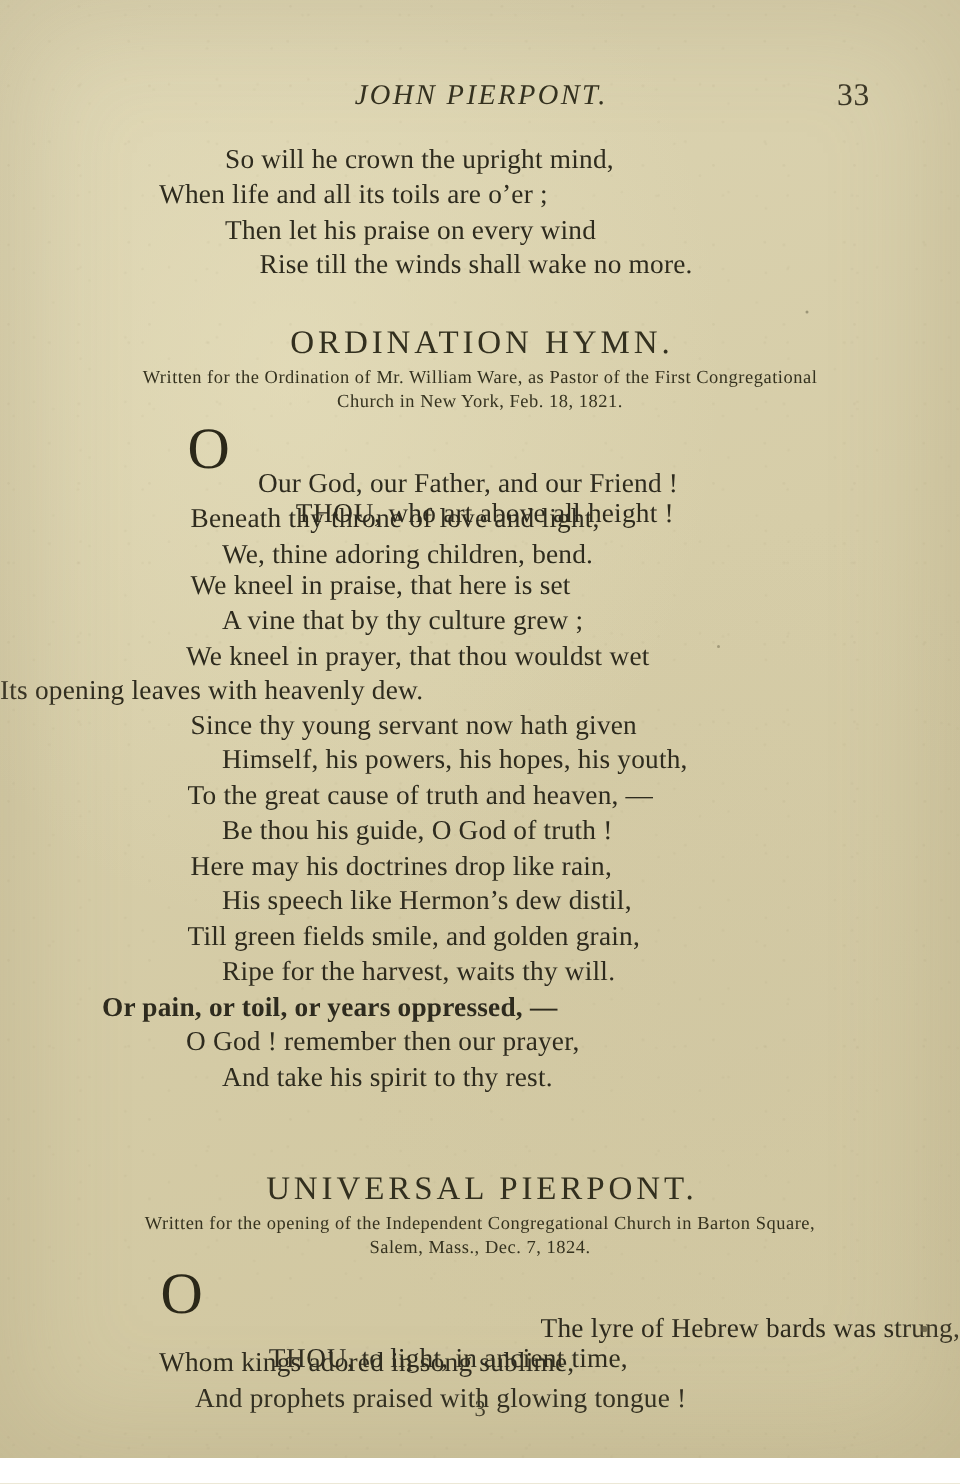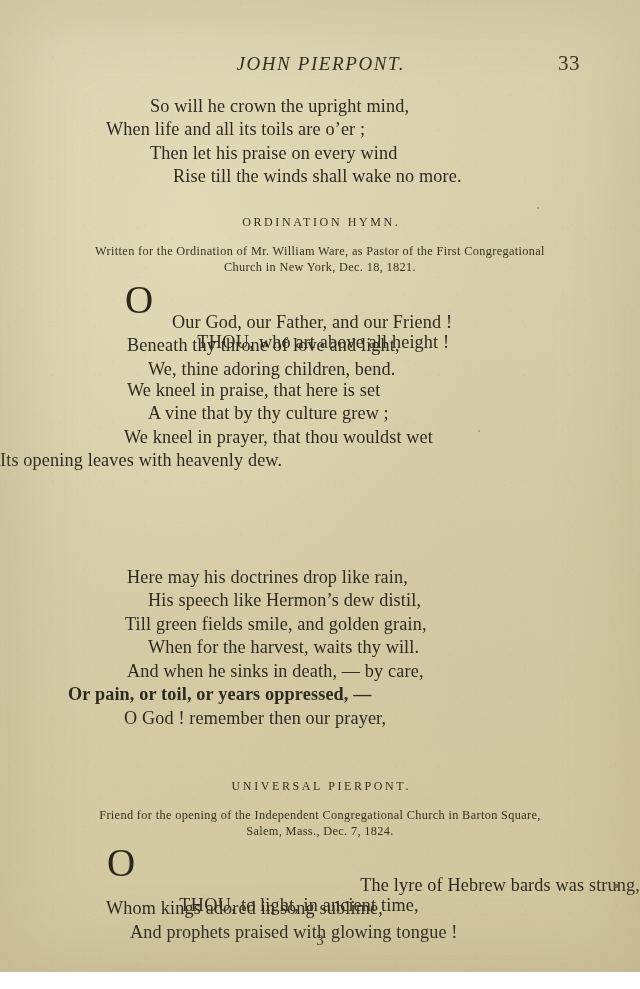--- a/index.html
+++ b/index.html
@@ -79,21 +79,21 @@
     font-size: 18.2px;
     line-height: 23.4px;
     color: #2e2b1e;
     white-space: pre;
     letter-spacing: 0.15px;
   }
 
   
   .sec-title {
     text-align: center;
-    font-size: 12px;
+    font-size: 22px;
     letter-spacing: 2.6px;
     color: #33301f;
     text-indent: 2.6px;
   }
   .sec-note {
     text-align: center;
     font-size: 12.3px;
     line-height: 16.4px;
     color: #35321f;
     letter-spacing: 0.35px;
@@ -140,59 +140,65 @@
     <div class="vline" style="padding-left:106px;">When life and all its toils are o’er ;</div>
     <div class="vline" style="padding-left:150px;">Then let his praise on every wind</div>
     <div class="vline" style="padding-left:173px;">Rise till the winds shall wake no more.</div>
   </div>
 
   <div class="block" style="top:215px;">
     <div class="sec-title">ORDINATION  HYMN.</div>
   </div>
   <div class="block" style="top:243px;">
     <div class="sec-note wide">Written for the Ordination of Mr. William Ware, as Pastor of the First Congregational</div>
-    <div class="sec-note">Church in New York, Dec. 18, 1821.</div>
+    <div class="sec-note">Church in New York, Feb. 18, 1821.</div>
   </div>
 
   <div class="block" style="top:284px;">
     <div class="vline dropline" style="padding-left:125px; height:27px;">
       <span class="dropcap" style="left:125px; top:-4px;">O</span>
       <span style="display:inline-block; width:44px;"></span><span class="smallcaps">THOU,</span><span> </span><span>who art above all height !</span>
     </div>
     <div class="vline" style="padding-left:172px;">Our God, our Father, and our Friend !</div>
     <div class="vline" style="padding-left:127px;">Beneath thy throne of love and light,</div>
     <div class="vline" style="padding-left:148px;">We, thine adoring children, bend.</div>
   </div>
 
   <div class="block" style="top:379px;">
     <div class="vline" style="padding-left:127px;">We kneel in praise, that here is set</div>
     <div class="vline" style="padding-left:148px;">A vine that by thy culture grew ;</div>
     <div class="vline" style="padding-left:124px;">We kneel in prayer, that thou wouldst wet</div>
     <div class="vline" style="">Its opening leaves with heavenly dew.</div>
   </div>
 
+  <div class="block" style="top:472px;">
+    <div class="vline" style="padding-left:127px;">Since thy young servant now hath given</div>
+    <div class="vline" style="padding-left:148px;">Himself, his powers, his hopes, his youth,</div>
+    <div class="vline" style="padding-left:125px;">To the great cause of truth and heaven, —</div>
+    <div class="vline" style="padding-left:148px;">Be thou his guide, O God of truth !</div>
+  </div>
 
   <div class="block" style="top:566px;">
     <div class="vline" style="padding-left:127px;">Here may his doctrines drop like rain,</div>
     <div class="vline" style="padding-left:148px;">His speech like Hermon’s dew distil,</div>
     <div class="vline" style="padding-left:125px;">Till green fields smile, and golden grain,</div>
-    <div class="vline" style="padding-left:148px;">When for the harvest, waits thy will.</div>
+    <div class="vline" style="padding-left:148px;">Ripe for the harvest, waits thy will.</div>
   </div>
 
   <div class="block" style="top:660px;">
-    <div class="vline" style="padding-left:127px;">And when he sinks in death, — by care,</div>
     <div class="vline" style="padding-left:68px;font-weight:bold;">Or pain, or toil, or years oppressed, —</div>
     <div class="vline" style="padding-left:124px;">O God ! remember then our prayer,</div>
+    <div class="vline" style="padding-left:148px;">And take his spirit to thy rest.</div>
   </div>
 
   <div class="block" style="top:779px;">
     <div class="sec-title">UNIVERSAL  PIERPONT.</div>
   </div>
   <div class="block" style="top:807px;">
-    <div class="sec-note wide">Friend for the opening of the Independent Congregational Church in Barton Square,</div>
+    <div class="sec-note wide">Written for the opening of the Independent Congregational Church in Barton Square,</div>
     <div class="sec-note">Salem, Mass., Dec. 7, 1824.</div>
   </div>
 
   <div class="block" style="top:847px;">
     <div class="vline dropline" style="padding-left:107px; height:27px;">
       <span class="dropcap" style="left:107px; top:-4px;">O</span>
       <span style="display:inline-block; width:44px;"></span><span class="smallcaps">THOU,</span><span> </span><span>to light, in ancient time,</span>
     </div>
     <div class="vline" style="padding-left:157px;text-align:right;">The lyre of Hebrew bards was strung,</div>
     <div class="vline" style="padding-left:106px;">Whom kings adored in song sublime,</div>

